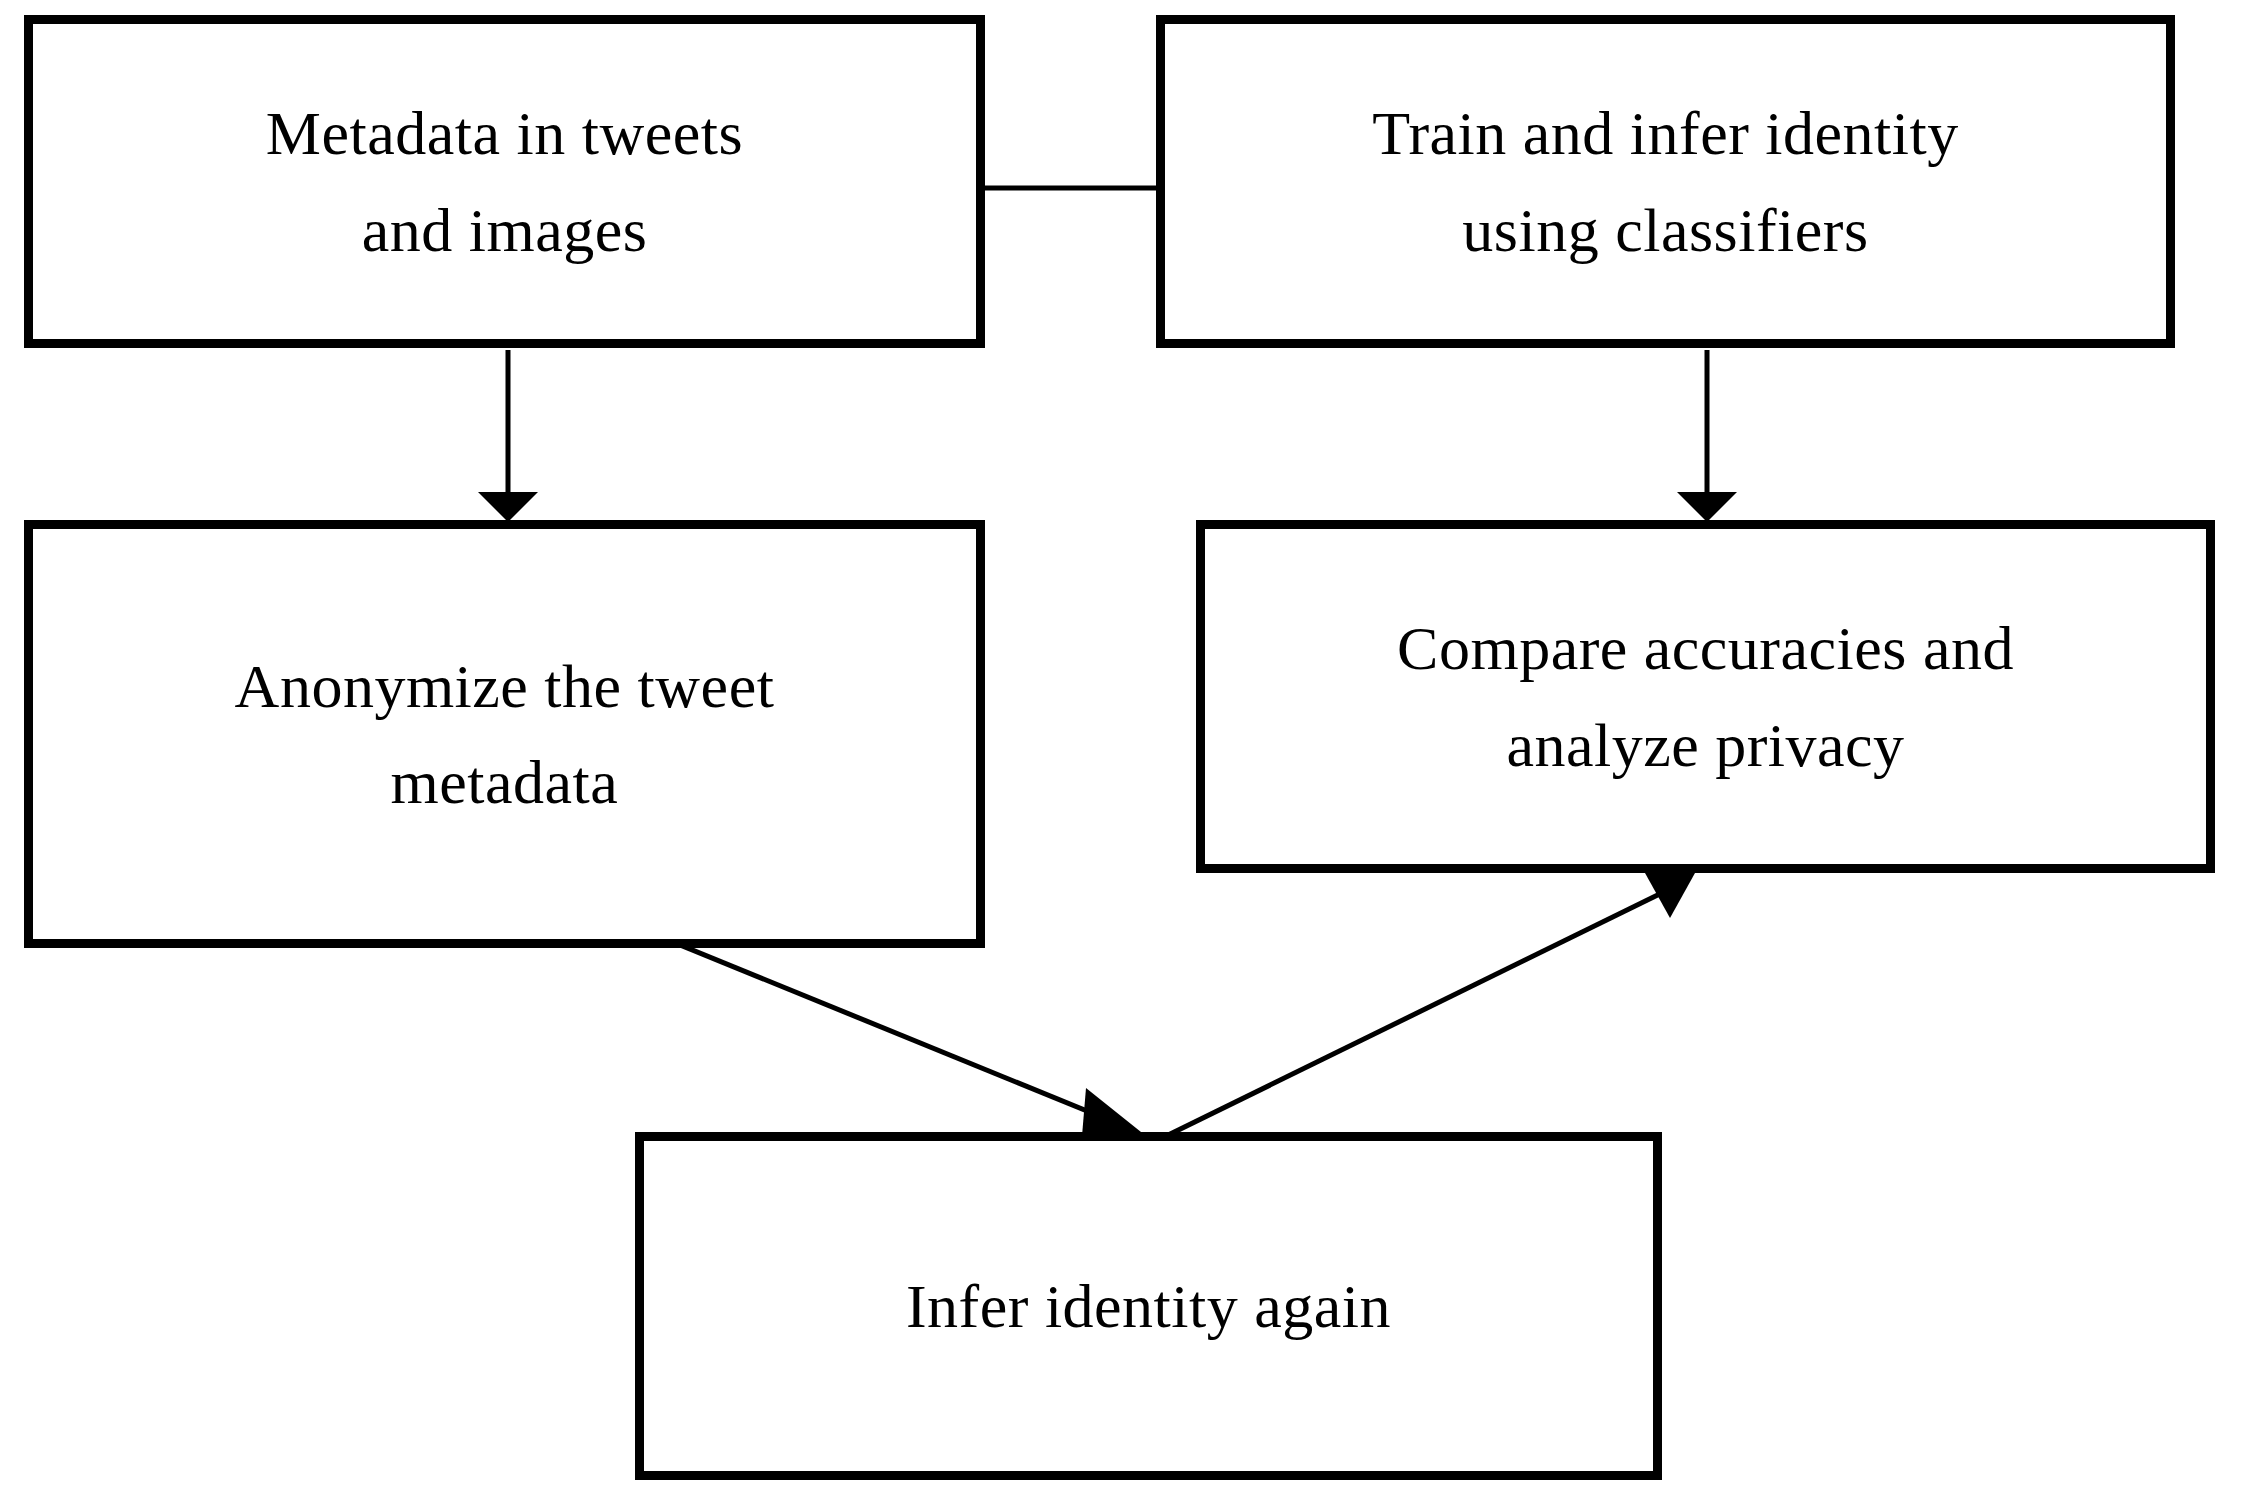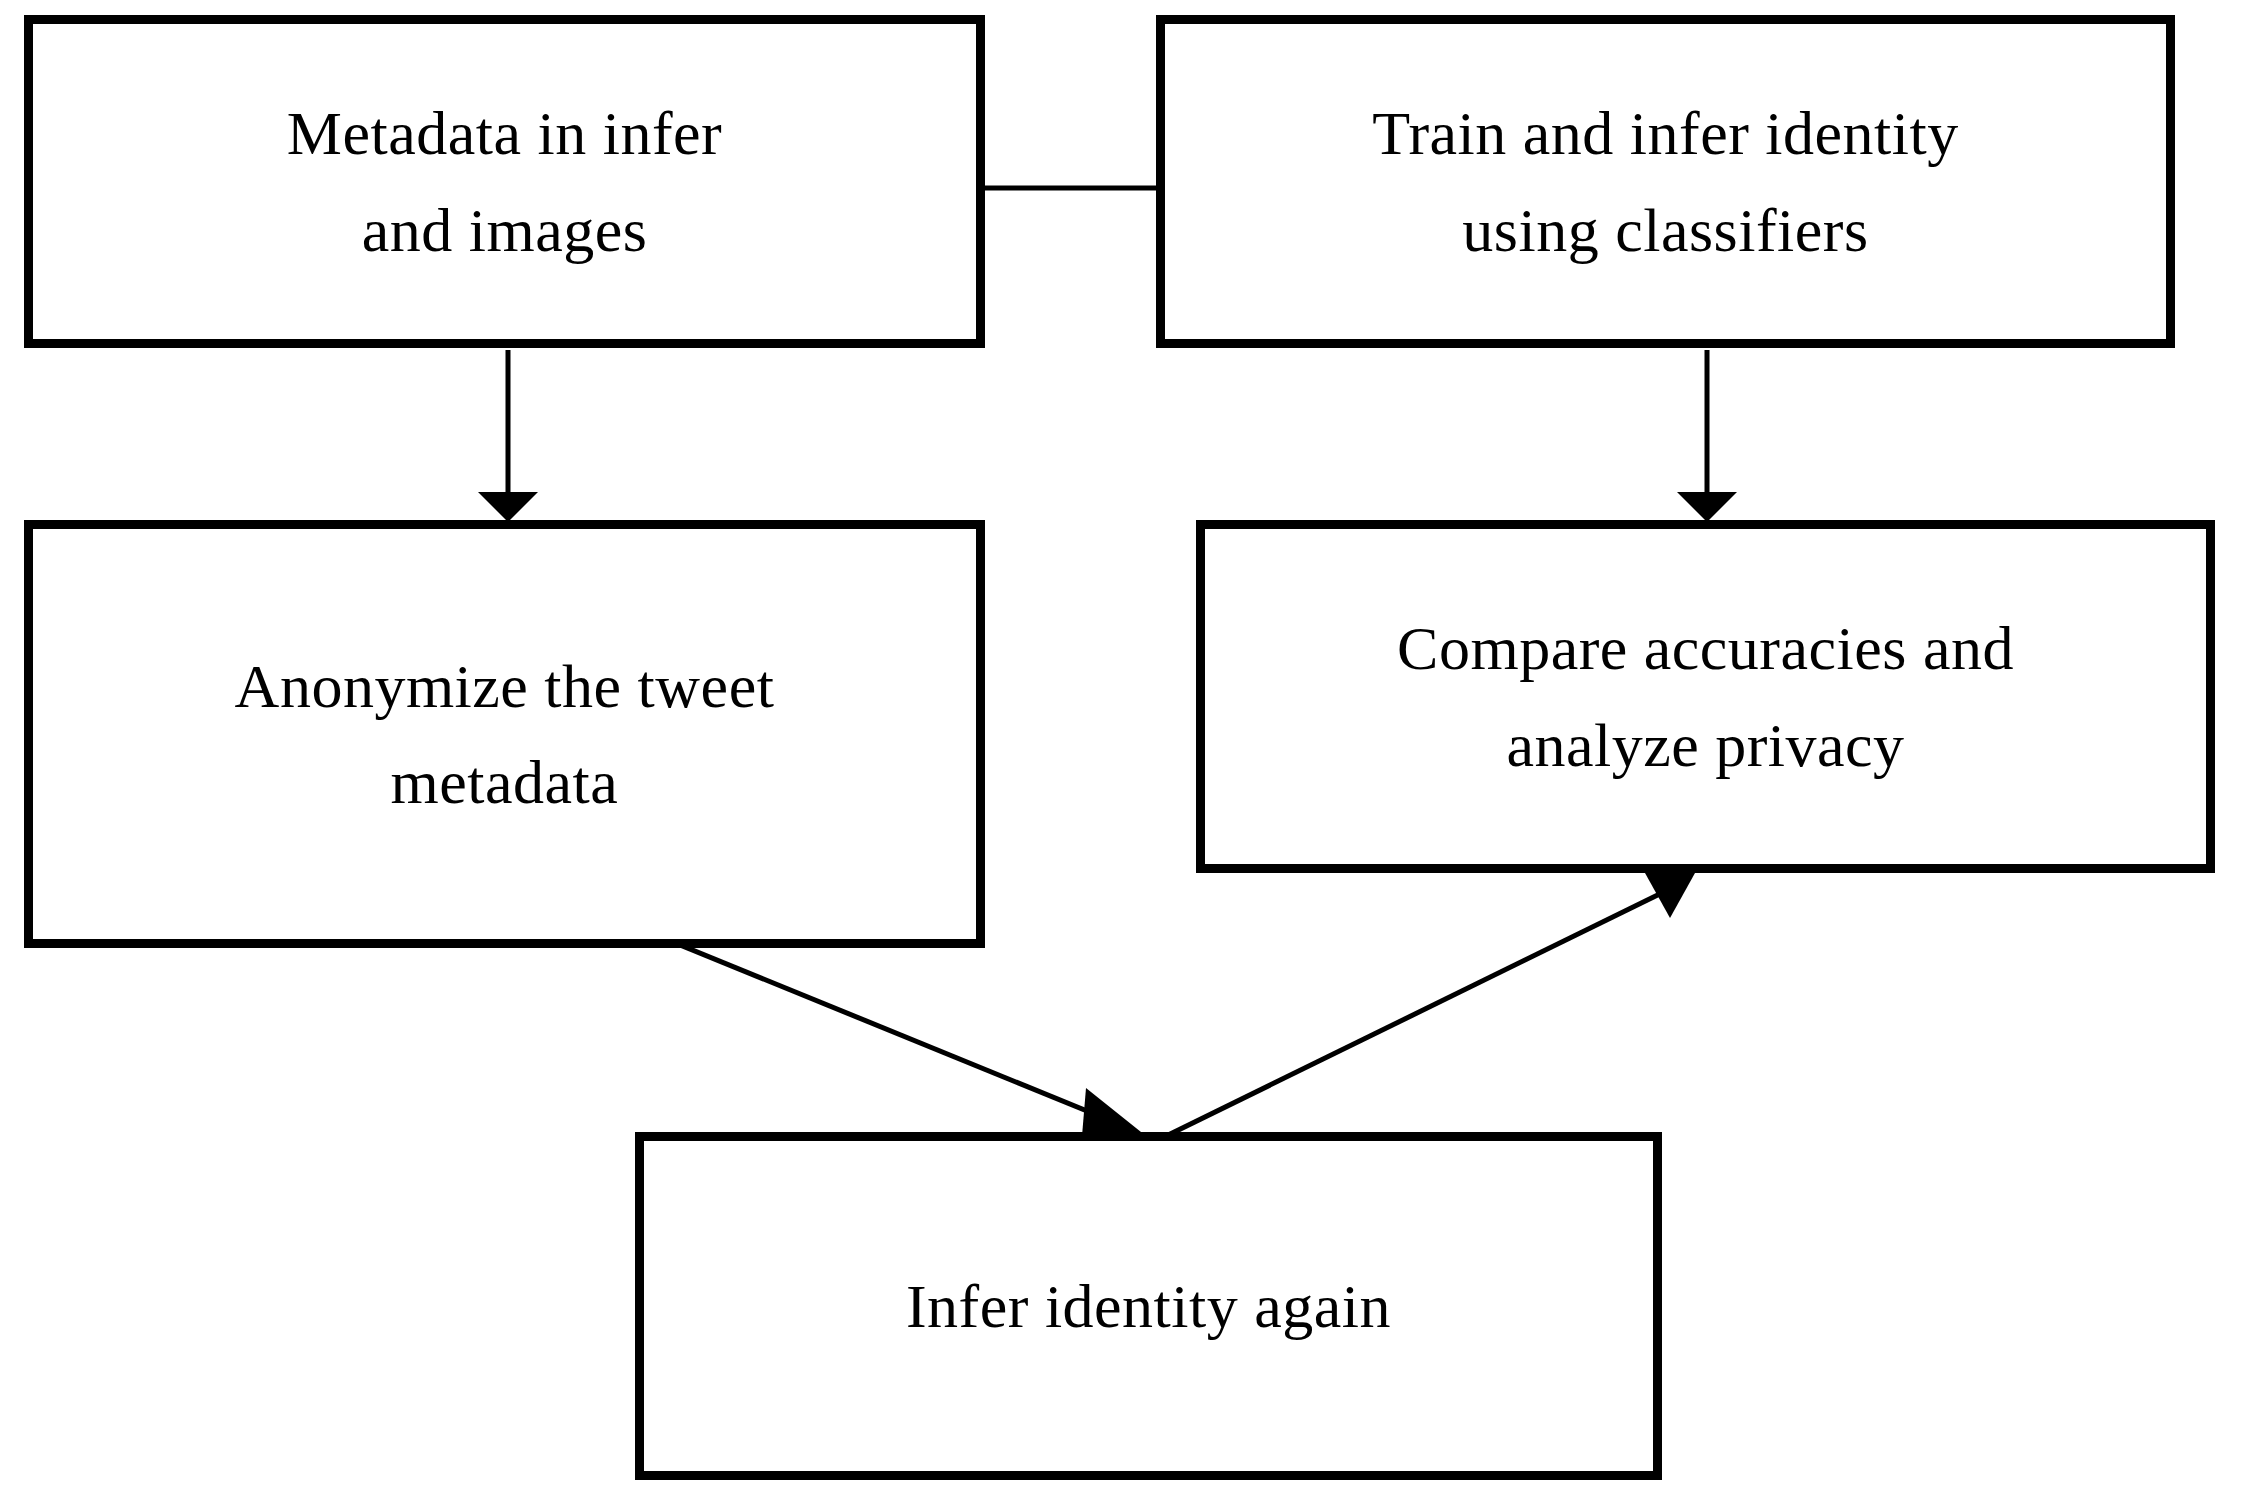--- a/index.html
+++ b/index.html
@@ -78,21 +78,21 @@
       <polygon points="1086,1088 1146,1136 1082,1136" fill="#000000"></polygon>
     </g>
 
     <g>
       <line x1="1158" y1="1140" x2="1676" y2="886" stroke="#000000" stroke-width="5"></line>
       <polygon points="1640,864 1700,864 1670,918" fill="#000000"></polygon>
     </g>
   </svg>
 
   <div class="node" id="node-metadata">
-    <span class="node-label">Metadata in infer
+    <span class="node-label">Metadata in tweets
 and images</span>
   </div>
 
   <div class="node" id="node-train">
     <span class="node-label">Train and infer identity
 using classifiers</span>
   </div>
 
   <div class="node" id="node-anonymize">
     <span class="node-label">Anonymize the tweet

